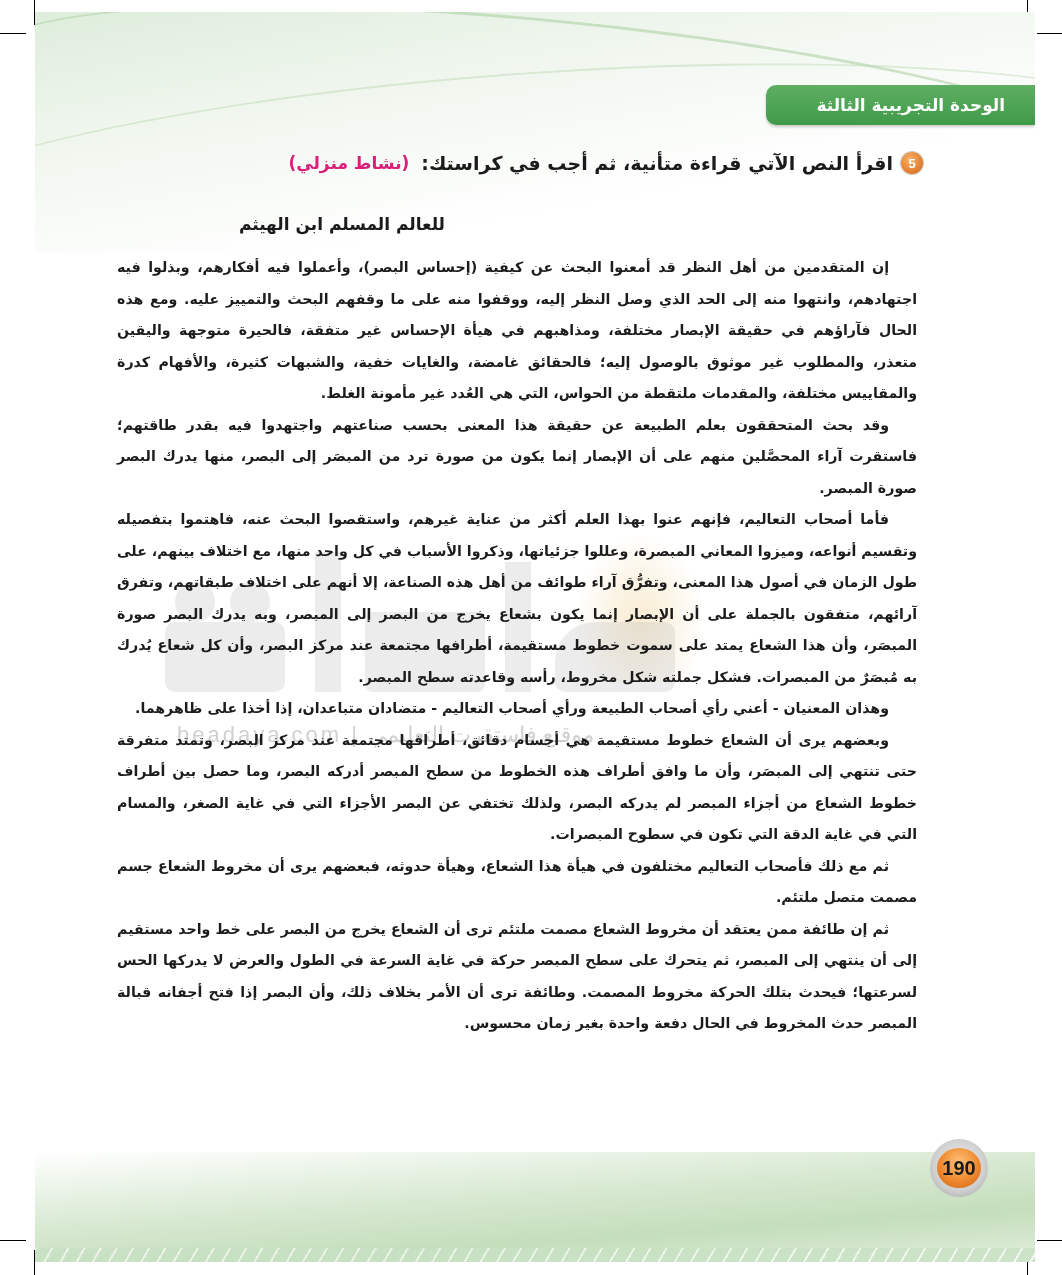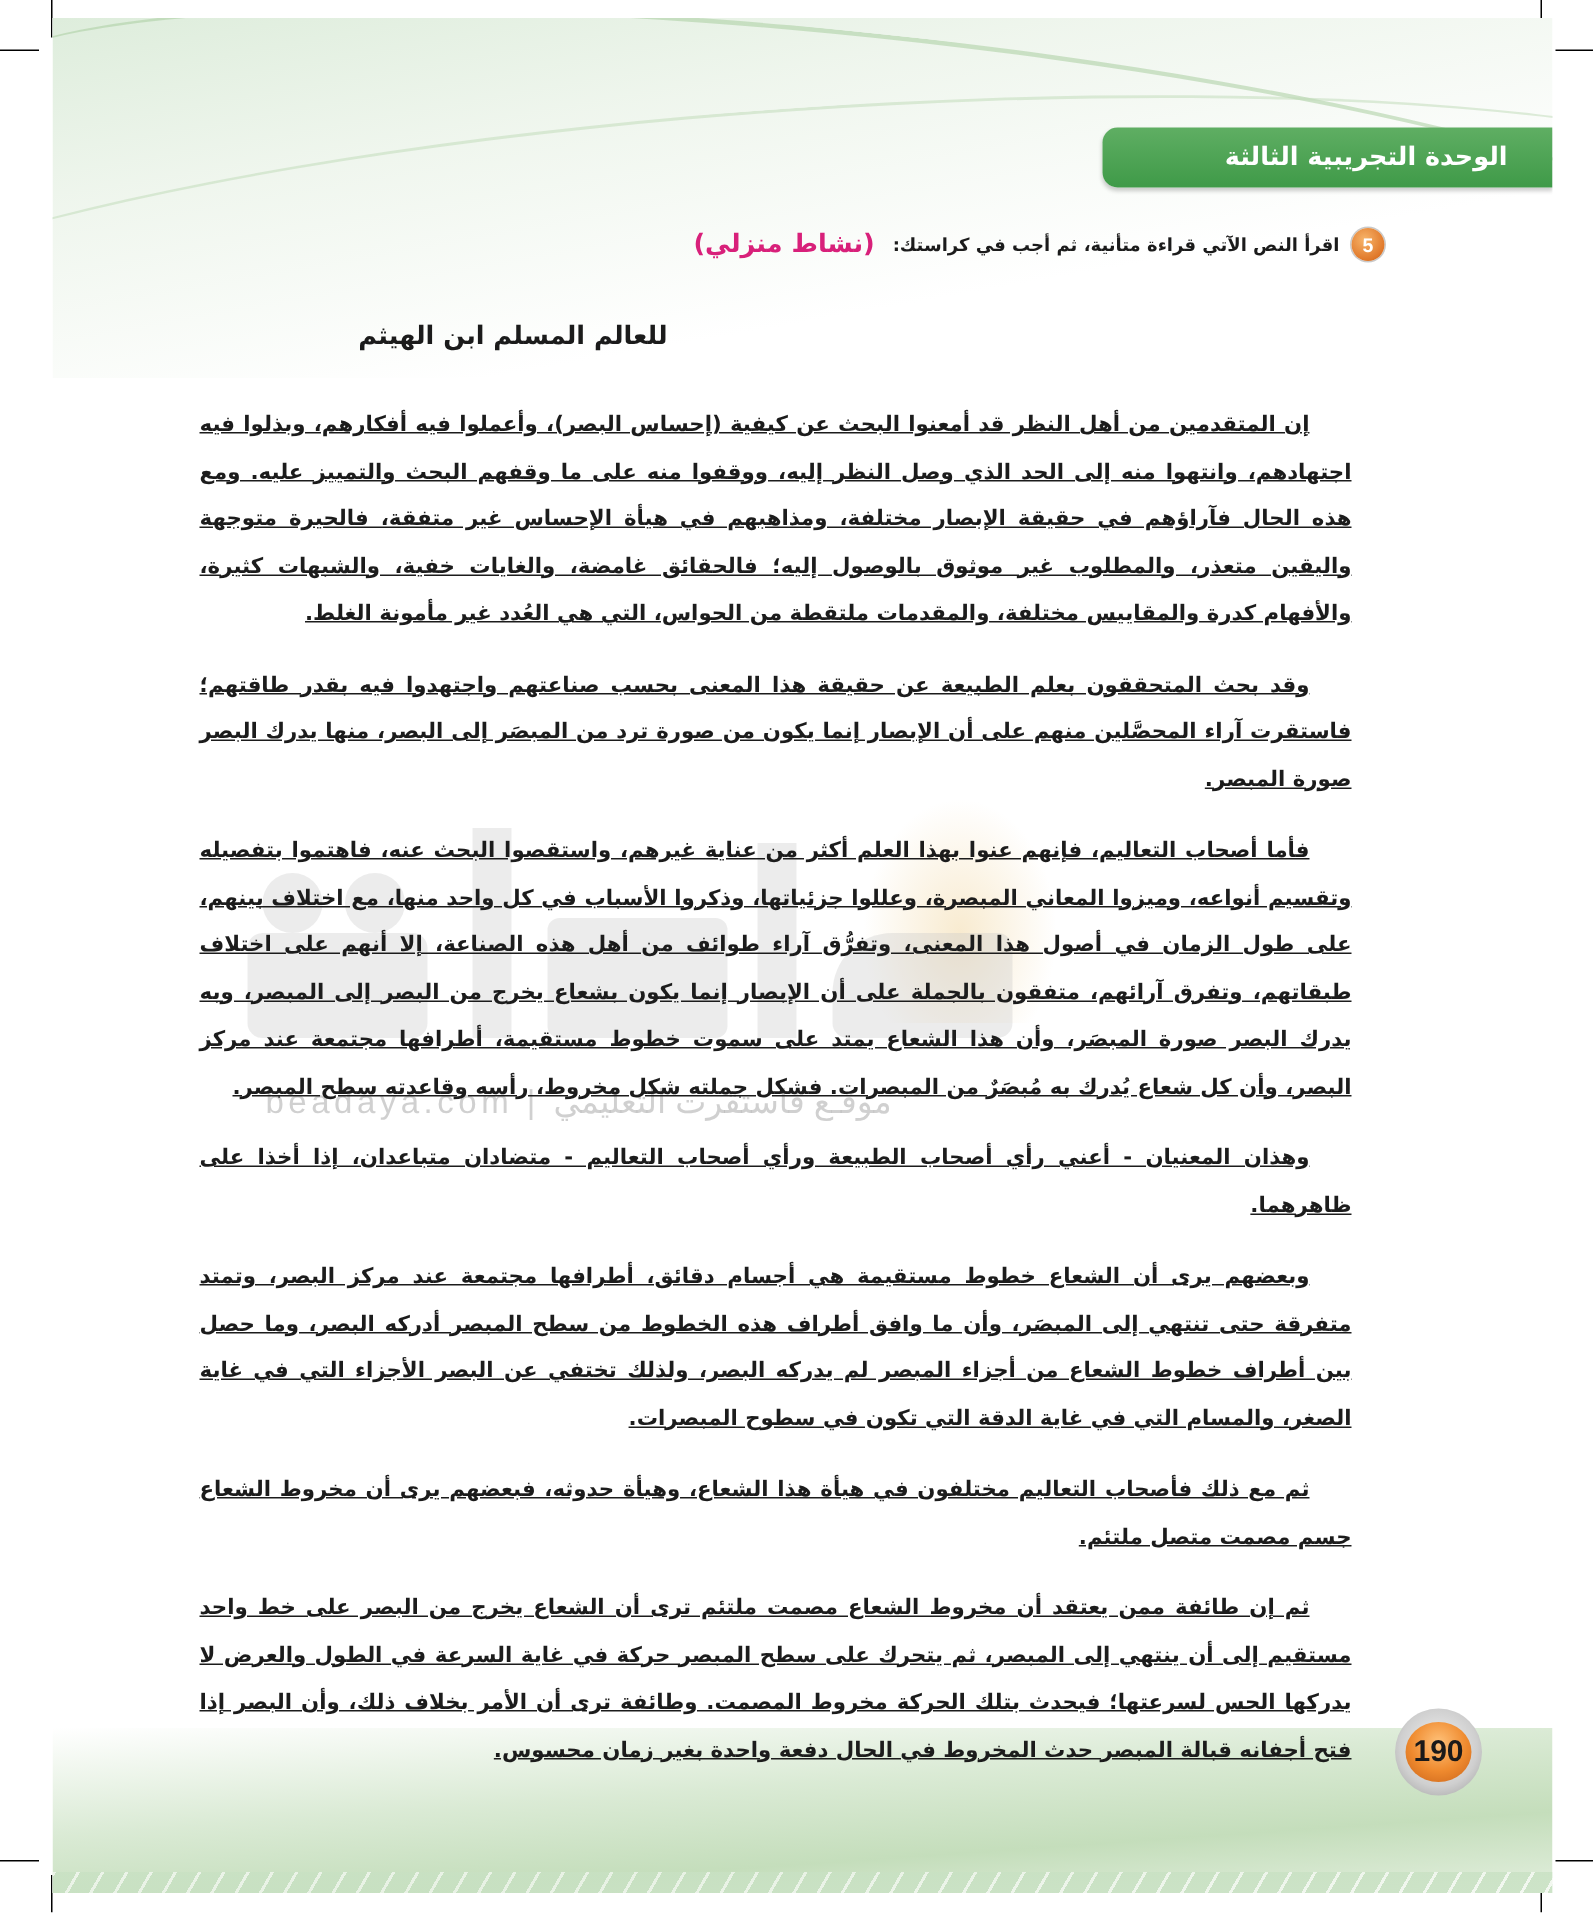--- a/index.html
+++ b/index.html
@@ -32,21 +32,21 @@
   .bg-bottom {
     position: absolute; left: 0; bottom: 0; width: 1000px; height: 110px;
     background: linear-gradient(176deg, rgba(255,255,255,0) 0%, rgba(214,232,208,0.9) 40%, rgba(190,218,180,0.9) 70%, rgba(225,238,220,0.95) 100%);
   }
   .bg-bottom-band {
     position: absolute; left: 0; bottom: 0; width: 1000px; height: 14px;
     background: repeating-linear-gradient(120deg, rgba(255,255,255,0.6) 0 2px, rgba(200,225,195,0.8) 2px 14px);
   }
 
   .unit-banner {
-    position: absolute; right: 0; top: 73px; width: 300px; height: 40px;
+    position: absolute; right: 0; top: 73px; width: 269px; height: 40px;
     background: linear-gradient(180deg, #5fae63 0%, #3f9a48 100%);
     border-radius: 10px 0 0 10px;
     box-shadow: 0 2px 3px rgba(0,0,0,0.2);
     display: flex; align-items: center; justify-content: flex-start;
     padding-right: 30px;
   }
   .unit-banner span {
     color: #ffffff; font-weight: bold; font-size: 17px;
     font-family: "DejaVu Sans", sans-serif;
   }
@@ -56,39 +56,39 @@
     display: flex; align-items: center; gap: 8px;
   }
   .task-num {
     width: 22px; height: 22px; border-radius: 50%;
     background: radial-gradient(circle at 40% 35%, #f7b46a 0%, #e0782a 70%, #b85a1a 100%);
     color: #fff; font-size: 13px; font-weight: bold;
     display: flex; align-items: center; justify-content: center;
     box-shadow: 0 0 0 1px #c9c9c9;
     font-family: "Liberation Sans", sans-serif;
   }
-  .task-text { font-size: 12px; font-weight: bold; color: #1b1b1b; }
+  .task-text { font-size: 19px; font-weight: bold; color: #1b1b1b; }
   .task-tag { font-size: 17px; font-weight: bold; color: #d8207a; margin-right: 4px; }
 
   .title {
     position: absolute; left: 0; width: 1000px; top: 168px;
     text-align: center; padding-left: 60px;
     font-size: 22px; font-weight: bold; color: #1f9a4a;
   }
   .author {
     position: absolute; right: 590px; top: 202px;
     font-size: 17px; font-weight: bold; color: #1b1b1b;
   }
 
   .body-text {
     position: absolute; right: 118px; top: 240px; width: 800px;
     font-size: 14.2px; font-weight: bold; color: #1c1c1c;
     line-height: 31.5px; text-align: justify;
   }
-  .body-text p { text-indent: 28px; margin: 16px; text-decoration: underline; }
+  .body-text p { text-indent: 28px; margin: 0; }
 
   .watermark {
     position: absolute; left: 120px; top: 540px; width: 560px; height: 200px;
     pointer-events: none;
   }
   .wm-blocks { position: absolute; left: 0; top: 0; width: 560px; height: 160px; }
   .wm-blocks div { position: absolute; background: rgba(200,200,200,0.35); }
   .wm-text {
     position: absolute; left: 22px; top: 170px;
     font-size: 22px; letter-spacing: 3px; color: rgba(170,170,170,0.55);

